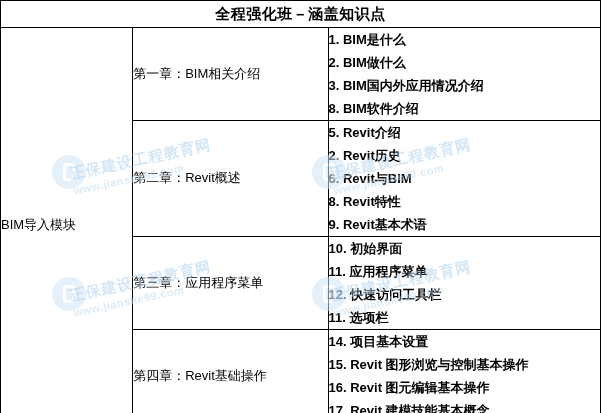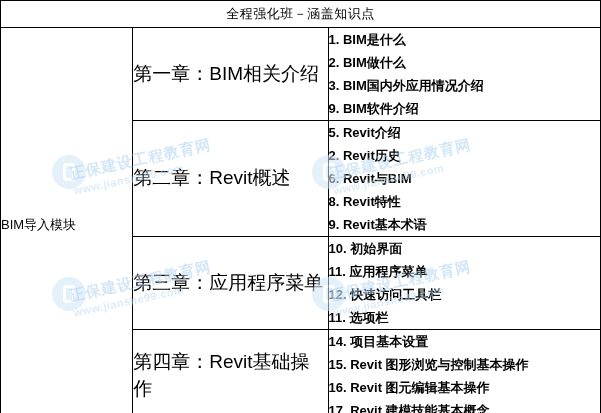--- a/index.html
+++ b/index.html
@@ -26,41 +26,41 @@
     table-layout: fixed;
   }
   table.main td {
     border: 1px solid #000000;
     padding: 0;
     vertical-align: middle;
     background: transparent;
   }
   .title-cell {
     text-align: center;
-    font-size: 13px;
-    font-weight: normal;
+    font-size: 15px;
+    font-weight: bold;
     height: 26px;
     letter-spacing: 0.5px;
   }
   .col-module {
     width: 132px;
   }
   .col-chapter {
     width: 195px;
   }
   .col-topics {
     width: 272px;
   }
   .module-cell {
     font-size: 13px;
     padding-left: 6px;
     text-align: left;
   }
   .chapter-cell {
-    font-size: 19px;
+    font-size: 13px;
     padding-left: 12px;
     text-align: left;
     line-height: 1.4;
   }
   .topics-cell {
     font-size: 13px;
     padding: 4px 0 4px 10px;
     text-align: left;
   }
   .topics-cell .topic-line {
@@ -138,21 +138,21 @@
         <td class="title-cell" colspan="3">全程强化班－涵盖知识点</td>
       </tr>
 
       <tr>
         <td class="module-cell" rowspan="4">BIM导入模块</td>
         <td class="chapter-cell">第一章：BIM相关介绍</td>
         <td class="topics-cell">
           <div class="topic-line">1. BIM是什么</div>
           <div class="topic-line">2. BIM做什么</div>
           <div class="topic-line">3. BIM国内外应用情况介绍</div>
-          <div class="topic-line">9. BIM软件介绍</div>
+          <div class="topic-line">8. BIM软件介绍</div>
         </td>
       </tr>
 
       <tr>
         <td class="chapter-cell">第二章：Revit概述</td>
         <td class="topics-cell">
           <div class="topic-line">5. Revit介绍</div>
           <div class="topic-line">2. Revit历史</div>
           <div class="topic-line">6. Revit与BIM</div>
           <div class="topic-line">8. Revit特性</div>

